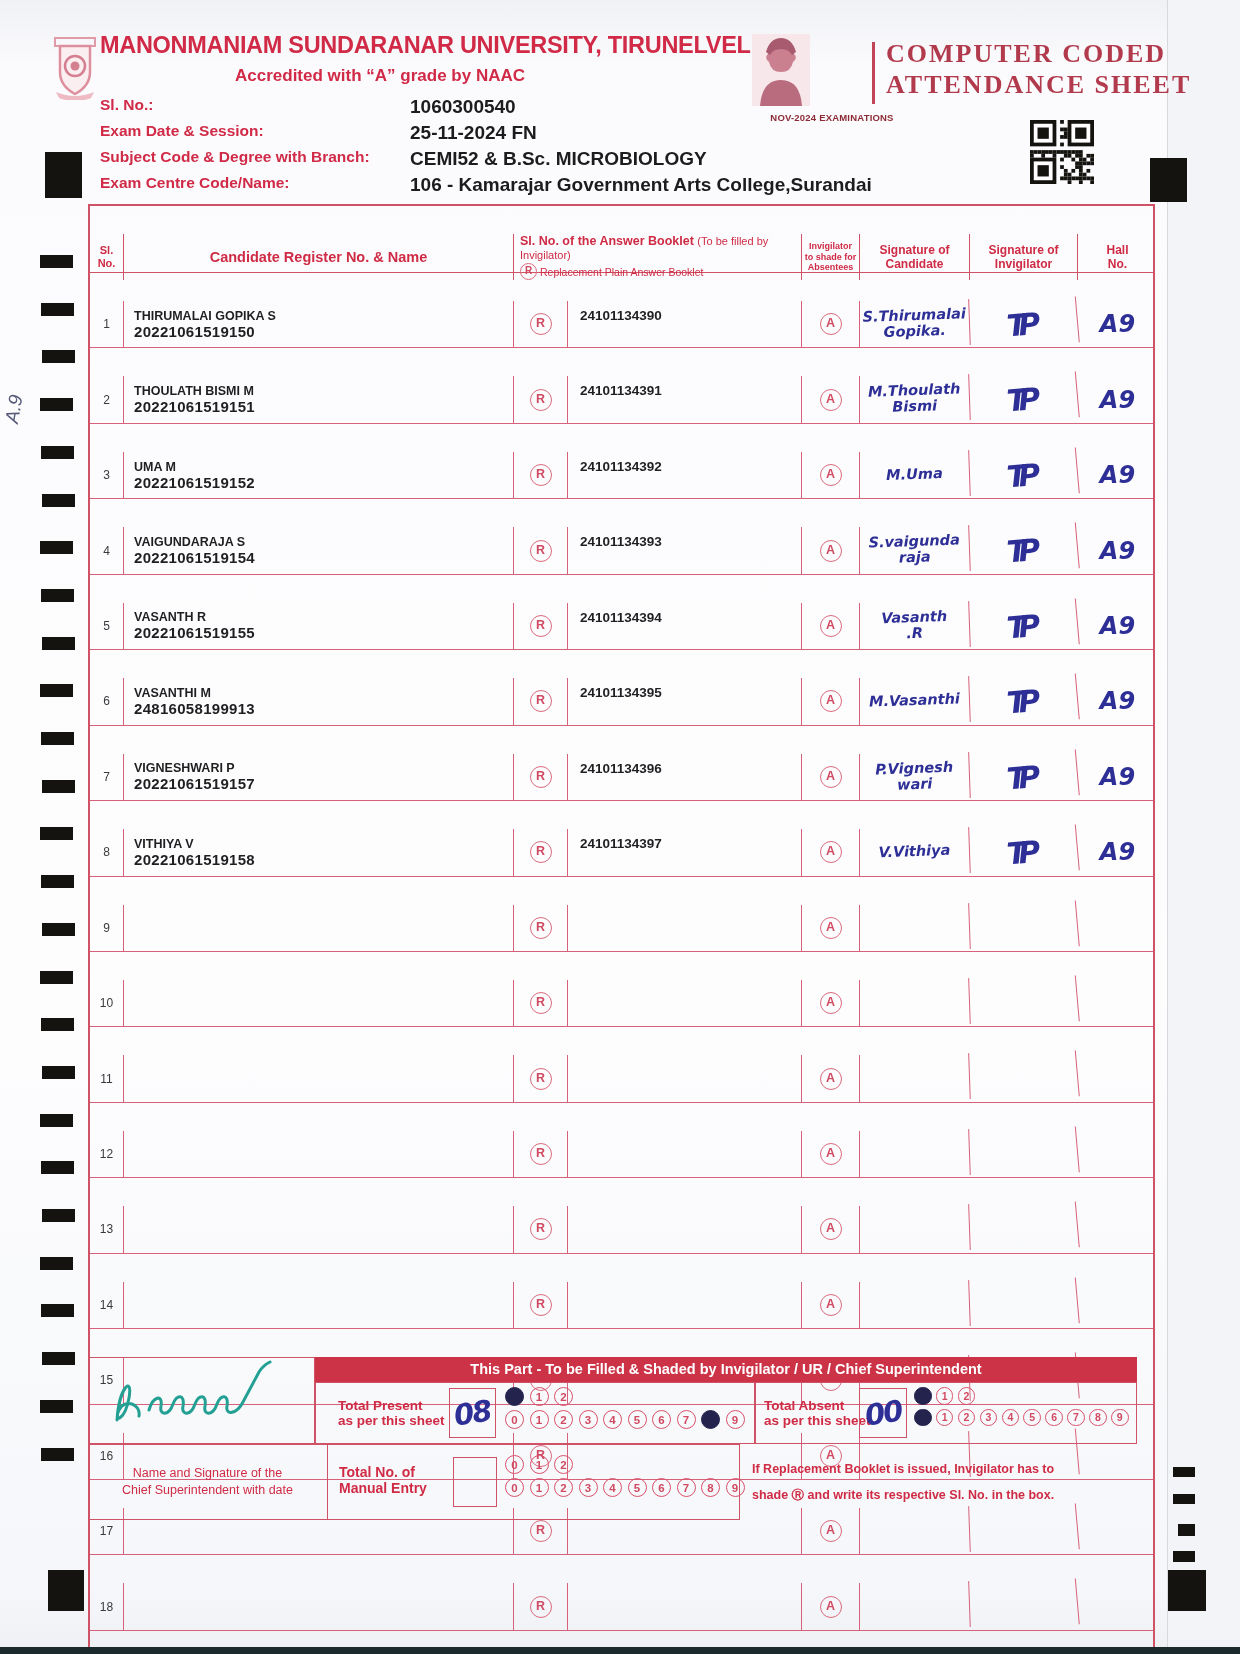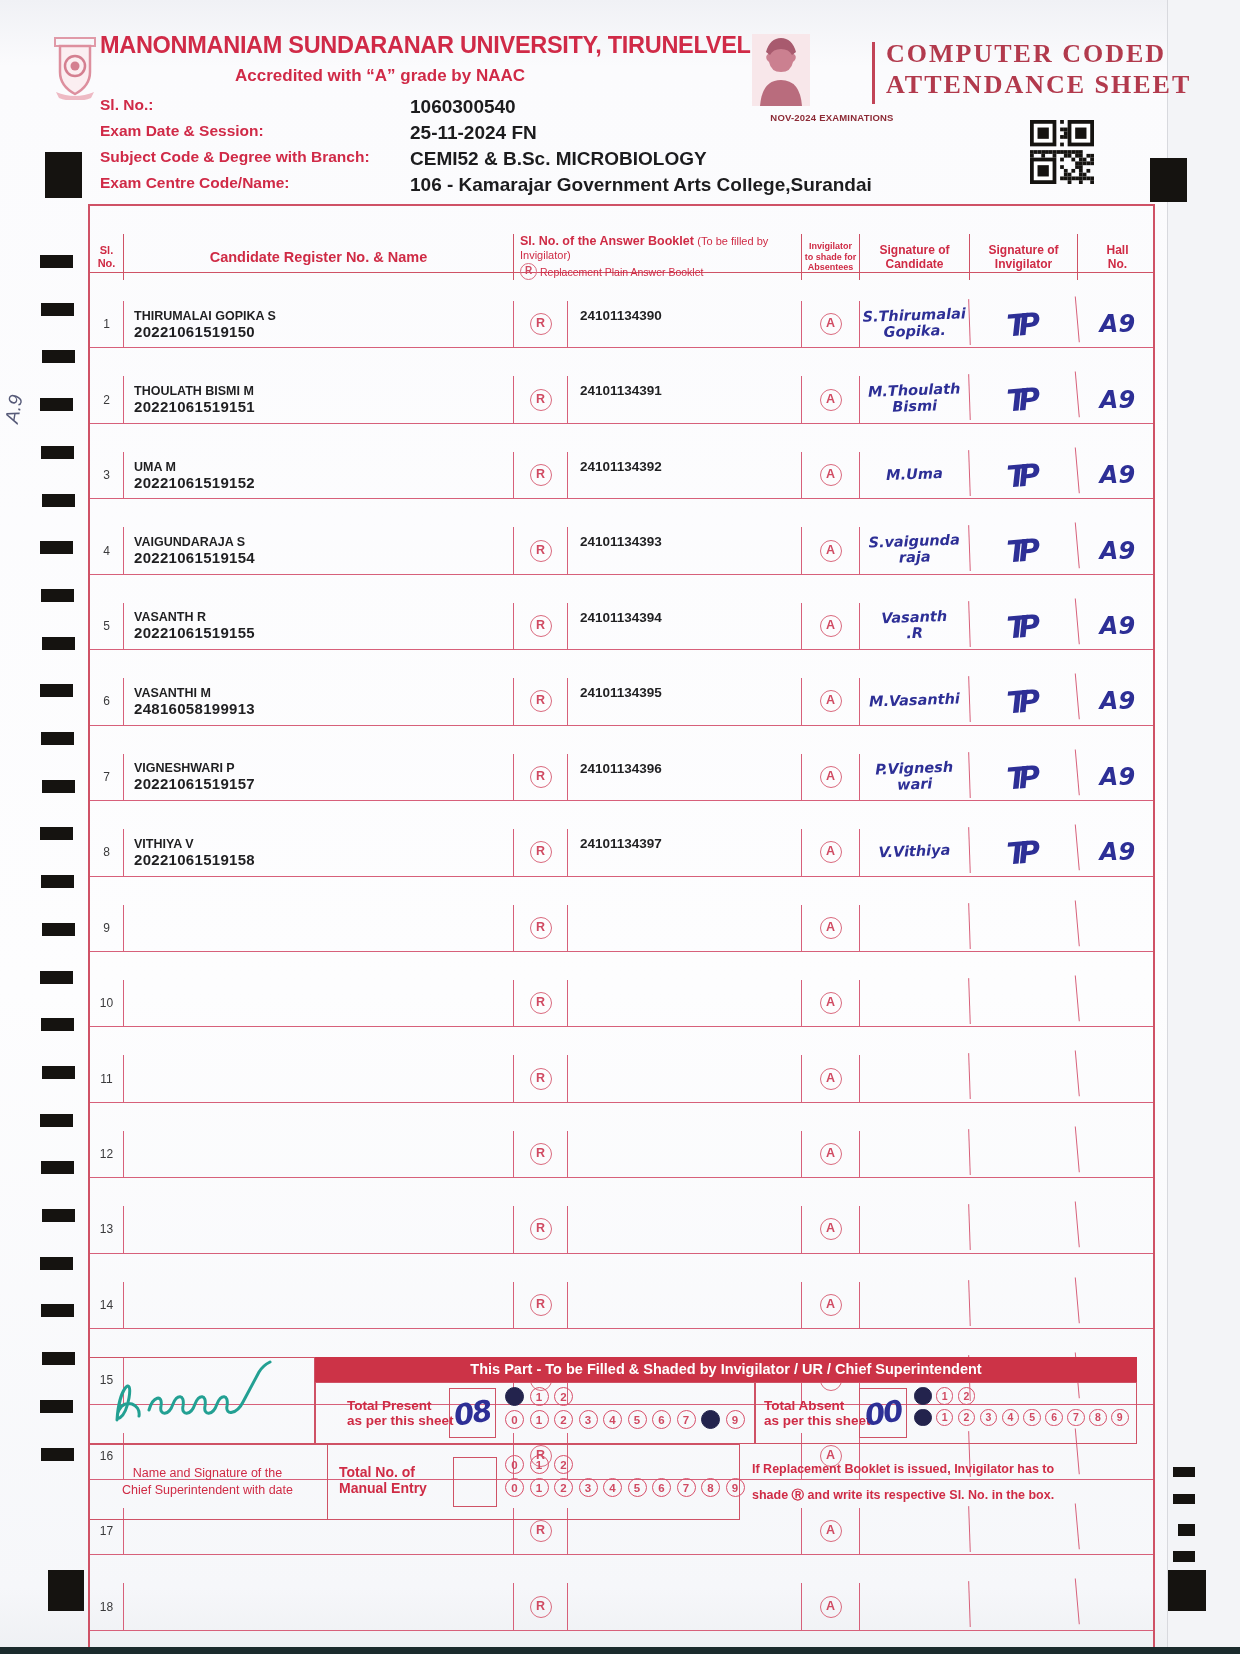--- a/index.html
+++ b/index.html
@@ -609,21 +609,21 @@
 
   <div class="f-box" style="left:88px;top:1357px;width:227px;height:87px;">
     <svg width="210" height="80" viewBox="0 0 210 80">
       <path d="M28 62 C30 30 44 16 40 40 C36 62 24 66 30 52 C36 40 52 46 50 58 M60 52 C64 38 74 36 72 48 C70 58 80 58 84 46 C88 36 96 36 94 48 C92 58 102 58 106 46 C110 36 118 36 116 48 C114 58 124 58 128 46 C132 36 140 36 138 48 C136 58 148 56 154 44 L170 14 C173 9 177 6 181 4" stroke="#23a093" stroke-width="3" fill="none" stroke-linecap="round"></path>
     </svg>
   </div>
 
   <div class="band">This Part - To be Filled &amp; Shaded by Invigilator / UR / Chief Superintendent</div>
 
   <div class="f-box" style="left:315px;top:1382px;width:440px;height:62px;">
-    <div class="fLabel" style="position: absolute; left: 31px; top: 15px; white-space: pre-line;">Total Present
+    <div class="fLabel" style="position: absolute; left: 22px; top: 15px; white-space: pre-line;">Total Present
 as per this sheet</div>
     <div class="hand-box" style="position:absolute;left:133px;top:5px;width:47px;height:50px;">
       <span class="hand-num">08</span>
     </div>
     <div style="position:absolute;left:189px;top:4px;" id="presentBubbles">
         <div class="b-row">
           <span class="bub fill"></span>
           <span class="bub">1</span>
           <span class="bub">2</span>
         </div>

